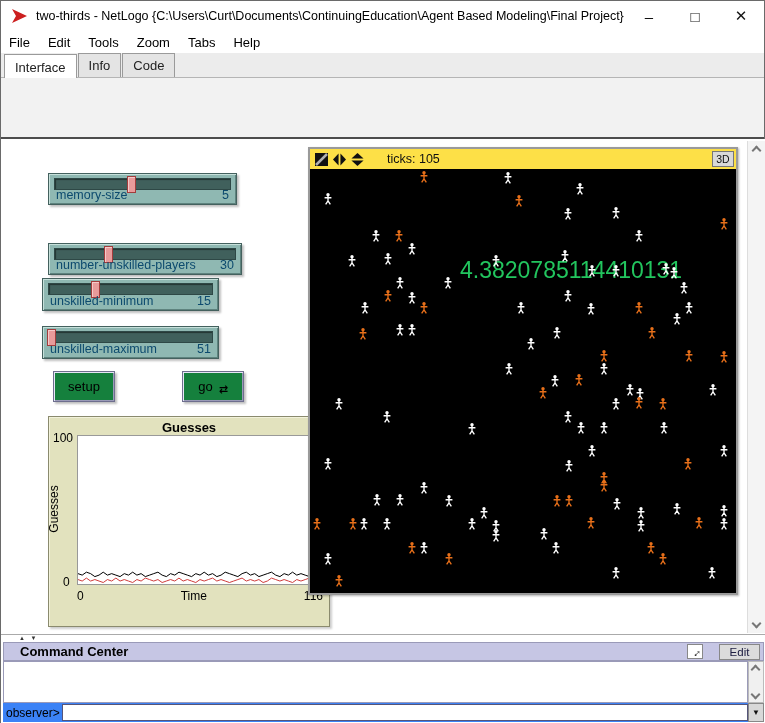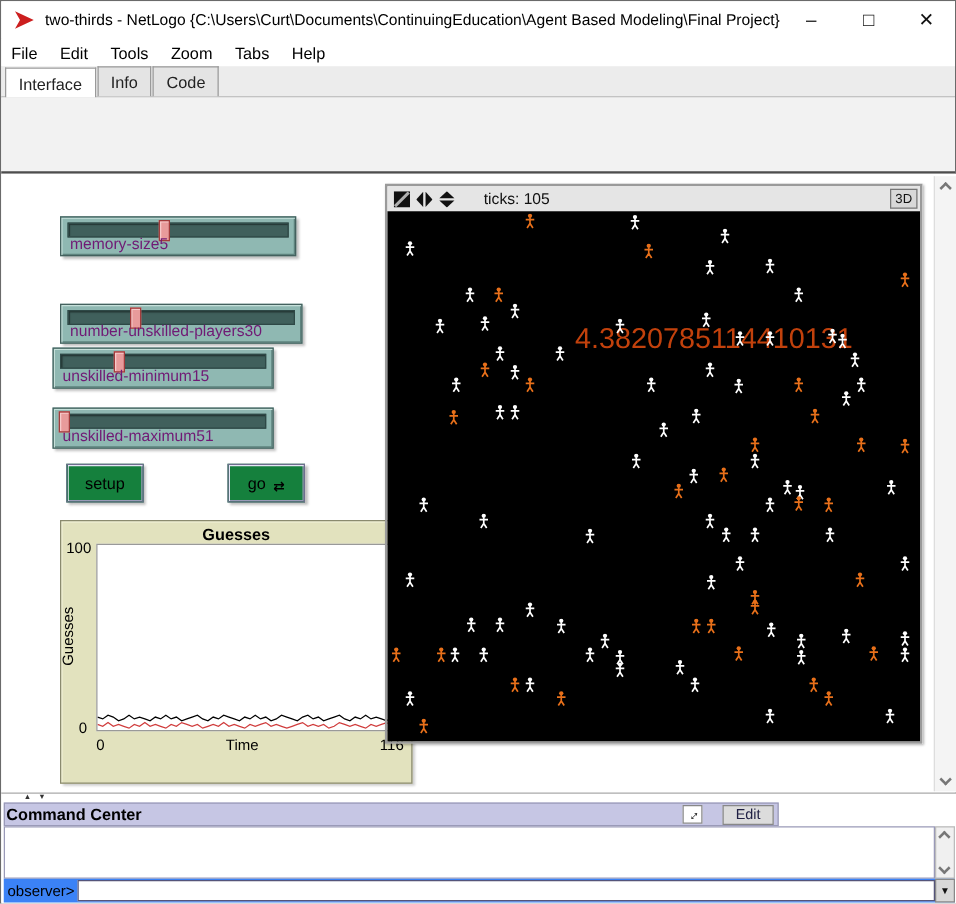--- a/index.html
+++ b/index.html
@@ -43,49 +43,49 @@
   .canvas { position:absolute; left:0; top:138px; width:765px; height:495px; background:#fff; }
   .vscroll { position:absolute; right:1px; top:2px; width:18px; height:492px; background:#f4f4f4; border-left:1px solid #ddd; }
   .chev { position:absolute; left:5px; width:7px; height:7px; border-left:2px solid #777; border-top:2px solid #777; }
   .chev.up { top:6px; transform:rotate(45deg); }
   .chev.down { bottom:6px; transform:rotate(225deg); }
 
   
   .nl-slider { position:absolute; background:#8fb8b2; border:1px solid #44615e; box-shadow:inset 1px 1px 0 #c6e0da, inset -1px -1px 0 #5e837e, 2px 2px 2px rgba(0,0,0,.25); }
   .strack { position:absolute; left:5px; right:5px; top:4px; height:12px; background:#40605c; border:1px solid #2e4846; box-shadow:inset 1px 1px 1px rgba(0,0,0,.45); }
   .shandle { position:absolute; top:-3px; width:9px; height:17px; background:#e89b9b; border:1px solid #a23c3c; box-shadow:inset 1px 1px 0 #f6caca; }
-  .srow { position:absolute; left:7px; right:7px; bottom:2px; display:flex; font-size:12.5px; color:#701a75; }
+  .srow { position:absolute; left:7px; right:7px; bottom:2px; display:flex; justify-content:space-between; font-size:12.5px; color:#0c4a6e; }
 
   
   .nl-btn { position:absolute; background:#15803d; border:1px solid #6e6e8e; box-shadow:inset 1px 1px 0 #e6e6f6, inset -1px -1px 0 #9a9ab8, 2px 2px 2px rgba(0,0,0,.25); display:flex; align-items:center; justify-content:center; font-size:13px; color:#000; }
   .go-icon { font-size:11px; font-weight:bold; margin-left:6px; margin-top:6px; }
 
   
   .plot { position:absolute; left:14px; top:277px; width:282px; height:211px; background:#e2e2be; border:1px solid #8a8a6e; box-shadow:inset 1px 1px 0 #f2f2da, 2px 2px 2px rgba(0,0,0,.2);margin-left:33px; }
   .plot-title { position:absolute; left:0; top:3px; width:100%; text-align:center; font-weight:bold; font-size:13px; }
   .plot-inner { position:absolute; left:28px; top:18px; width:246px; height:150px; background:#fff; border:1px solid #999; }
   .ylab-top { position:absolute; left:4px; top:14px; font-size:12px; }
   .ylab-bot { position:absolute; left:14px; top:158px; font-size:12px; }
   .yaxis-label { position:absolute; left:-25px; top:85px; font-size:12px; transform:rotate(-90deg); transform-origin:center; width:60px; text-align:center; }
   .xlab-row { position:absolute; left:28px; top:172px; width:246px; display:flex; justify-content:space-between; font-size:12px; }
 
   
   .world-frame { position:absolute; left:307px; top:8px; width:430px; height:448px; border:2px solid #9a9a9a; box-shadow:1px 1px 2px rgba(0,0,0,.3); }
-  .world-header { position:absolute; left:0; top:0; width:100%; height:20px; background:#e5e5e5; display:flex; align-items:center; padding-left:5px; gap:5px; }
+  .world-header { position:absolute; left:0; top:0; width:100%; height:20px; background:#fde047; display:flex; align-items:center; padding-left:5px; gap:5px; }
   .wh-icon { width:13px; height:13px; }
   .ticks-text { margin-left:18px; font-size:12.5px; color:#111; }
   .btn-3d { position:absolute; right:2px; top:2px; width:22px; height:16px; background:#d8d8d8; border:1px solid #777; font-size:10.5px; text-align:center; line-height:15px; color:#111; }
   .world { position:absolute; left:0; top:20px; width:426px; height:424px; background:#000; overflow:hidden; }
   .person { position:absolute; transform:translate(-50%,-50%); }
-  .world-overlay { position:absolute; left:150px; top:88px; font-size:23px; color:#c2410c; white-space:nowrap; }
+  .world-overlay { position:absolute; left:150px; top:88px; font-size:23px; color:#22c55e; white-space:nowrap; }
 
   
   .cc { position:absolute; left:0; top:633px; width:765px; height:89px; background:#fff; border-top:1px solid #aaa; }
   .cc-splitter { position:absolute; left:18px; top:0px; font-size:6px; color:#333; letter-spacing:2px; }
-  .cc-header { position:absolute; left:2px; top:7px; width:620px; height:19px; background:#c6c6e4; border:1px solid #9a9ab8; display:flex; align-items:center; padding:0 1px; }
+  .cc-header { position:absolute; left:2px; top:7px; width:761px; height:19px; background:#c6c6e4; border:1px solid #9a9ab8; display:flex; align-items:center; padding:0 16px; }
   .cc-title { font-weight:bold; font-size:13px; }
   .cc-expand { position:absolute; right:60px; top:1px; width:16px; height:15px; background:#fff; border:1px solid #888; display:flex; align-items:center; justify-content:center; }
   .cc-expand span { transform:rotate(-45deg); font-size:11px; font-weight:bold; color:#111; }
   .cc-clear { position:absolute; right:3px; top:1px; width:41px; height:16px; background:#dcdcdc; border:1px solid #888; font-size:11.5px; text-align:center; line-height:14px; color:#202044; }
   .cc-output { position:absolute; left:2px; top:26px; width:745px; height:42px; background:#fff; border:1px solid #9a9ab8; }
   .cc-scroll { position:absolute; right:2px; top:26px; width:16px; height:42px; background:#f0f0f0; border:1px solid #bbb; }
   .cc-scroll .chev { left:3px; }
   .cc-bottom { position:absolute; left:2px; top:68px; width:761px; height:19px; background:#3b82f6; display:flex; align-items:center; }
   .cc-prompt { font-size:12px; padding:0 2px 0 3px; white-space:nowrap; }
   .cc-input { flex:1; height:17px; background:#fff; border:1px solid #55557a; }

